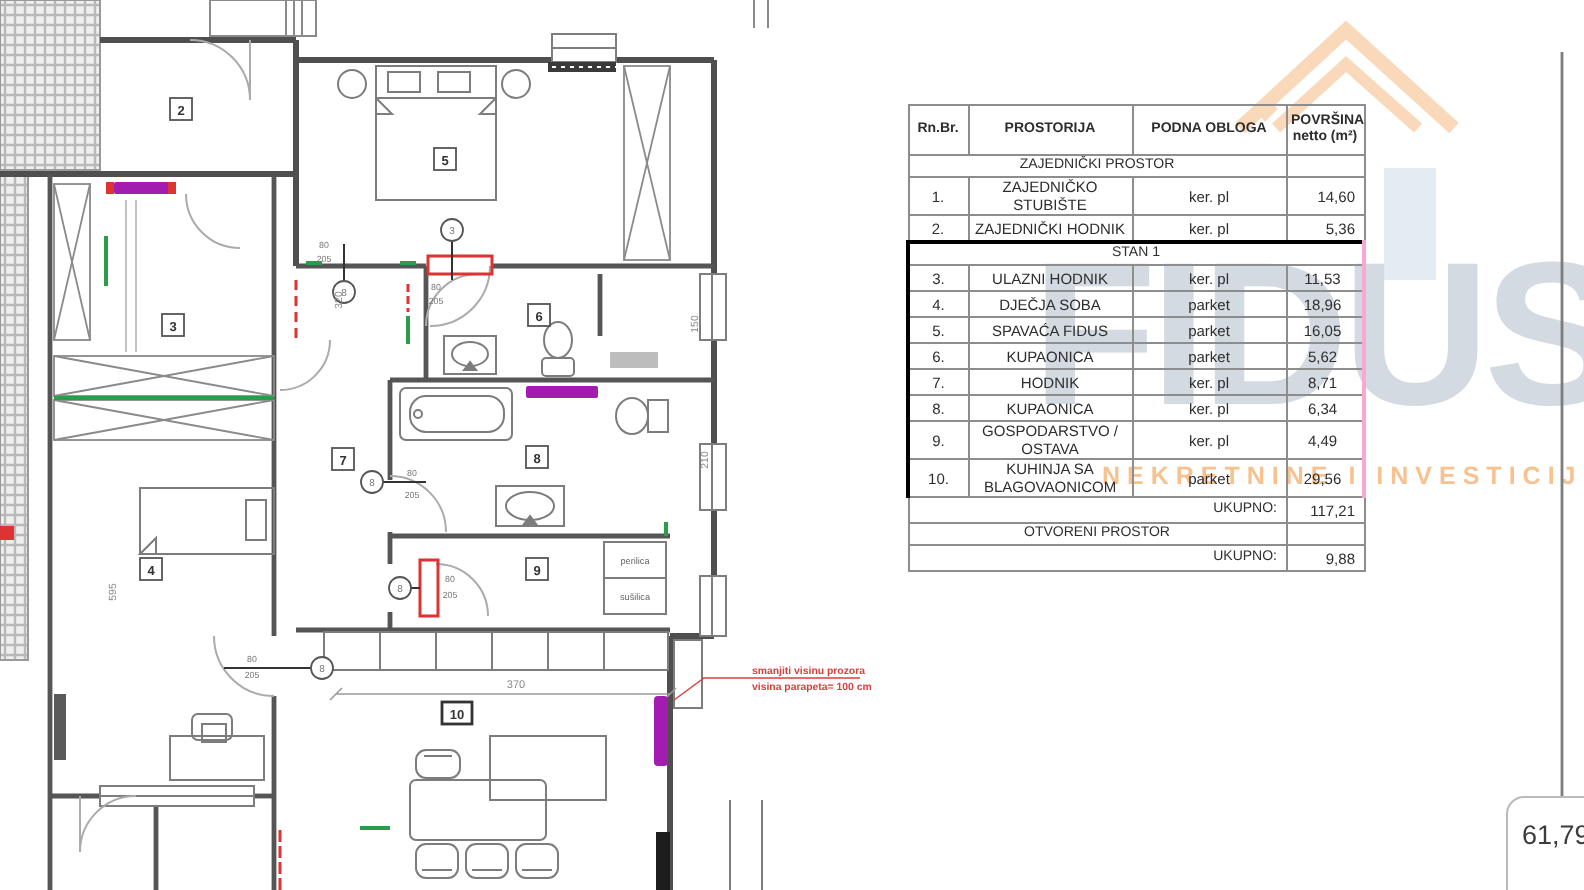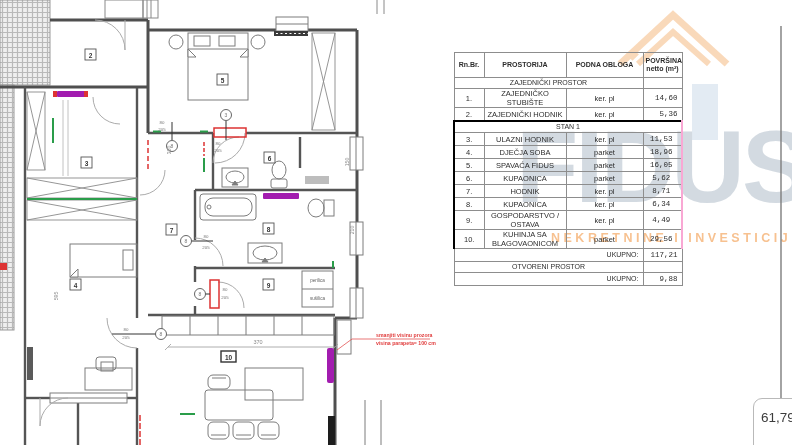--- a/index.html
+++ b/index.html
@@ -14,21 +14,21 @@
   .plan-svg{position:absolute;left:0;top:0;z-index:2;}
   
   table.area-table{position:absolute;left:453px;top:52px;width:228px;z-index:3;
       border-collapse:collapse;table-layout:fixed;background:transparent;}
   .area-table col.c1{width:30px}.area-table col.c2{width:82px}
   .area-table col.c3{width:77px}.area-table col.c4{width:39px}
   .area-table th,.area-table td{border:1px solid #8d8d8d;font-size:7.5px;color:#2d2d2d;
       padding:0 2px;text-align:center;line-height:1.2;height:12px;overflow:hidden;}
   .area-table th{height:24px;font-weight:bold;font-size:7px;}
   .area-table td.num{}
-  .area-table td.area{text-align:right;padding-right:4px;font-family:Liberation Mono, monospace;}
+  .area-table td.area{text-align:right;padding-right:4px;}
   .area-table tr.r-section td{height:10px;font-size:7px;}
   .area-table td.tot{text-align:right;padding-right:4px;font-size:7px;}
   .area-table tr.stan td:first-child{border-left:2px solid #000;}
   .area-table tr.stan td:last-child{border-right:2px solid #f9a8d4;text-align:center;}
   .area-table tr.bt td{border-top:2px solid #000;}
   .area-table tr.bb td{border-bottom:2px solid #000;}
   
   .area-box{position:absolute;left:753px;top:398px;width:60px;height:47px;background:#fff;
       border:1px solid #b9b9b9;border-radius:9px 0 0 0;z-index:2;}
   .area-box span{position:absolute;left:7px;top:11px;font-size:13.5px;color:#3c3c3c;white-space:nowrap;}

